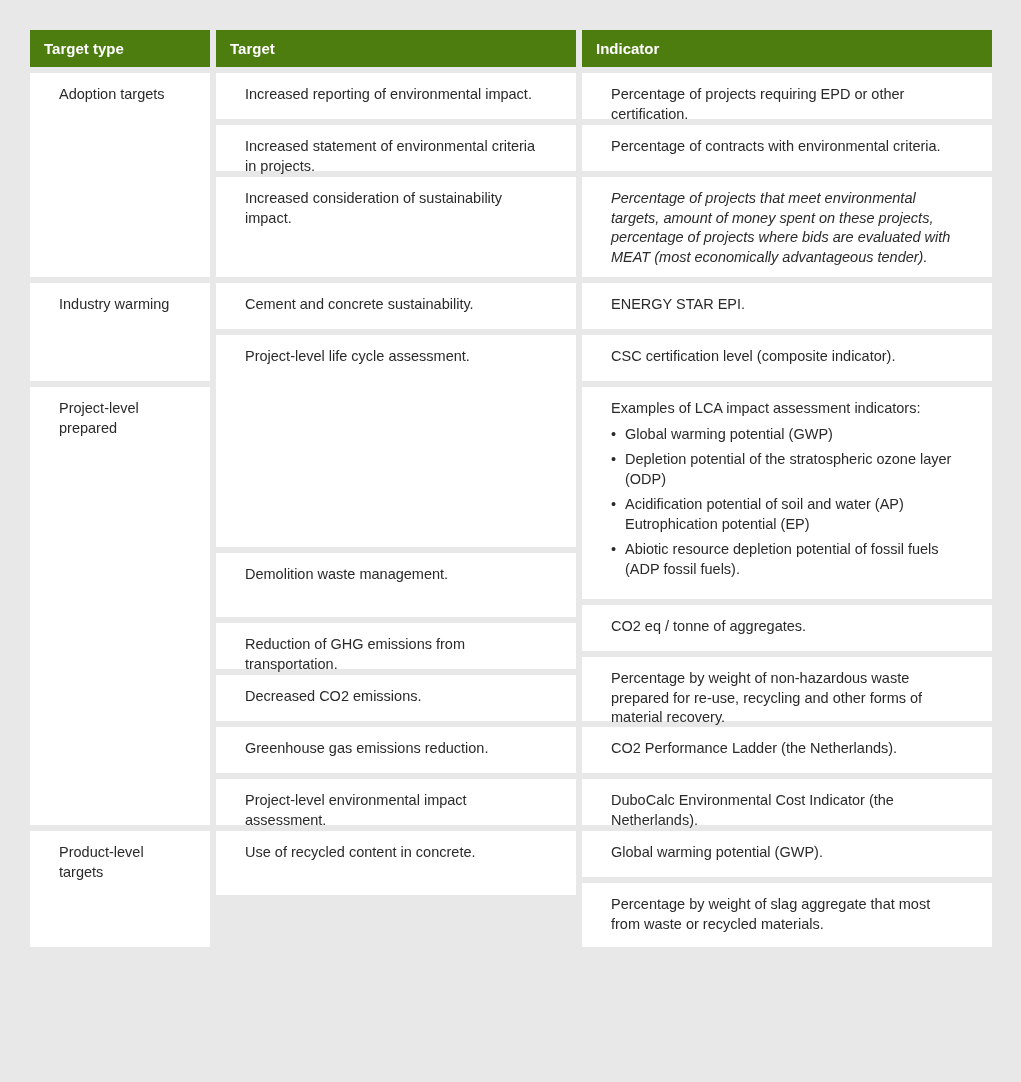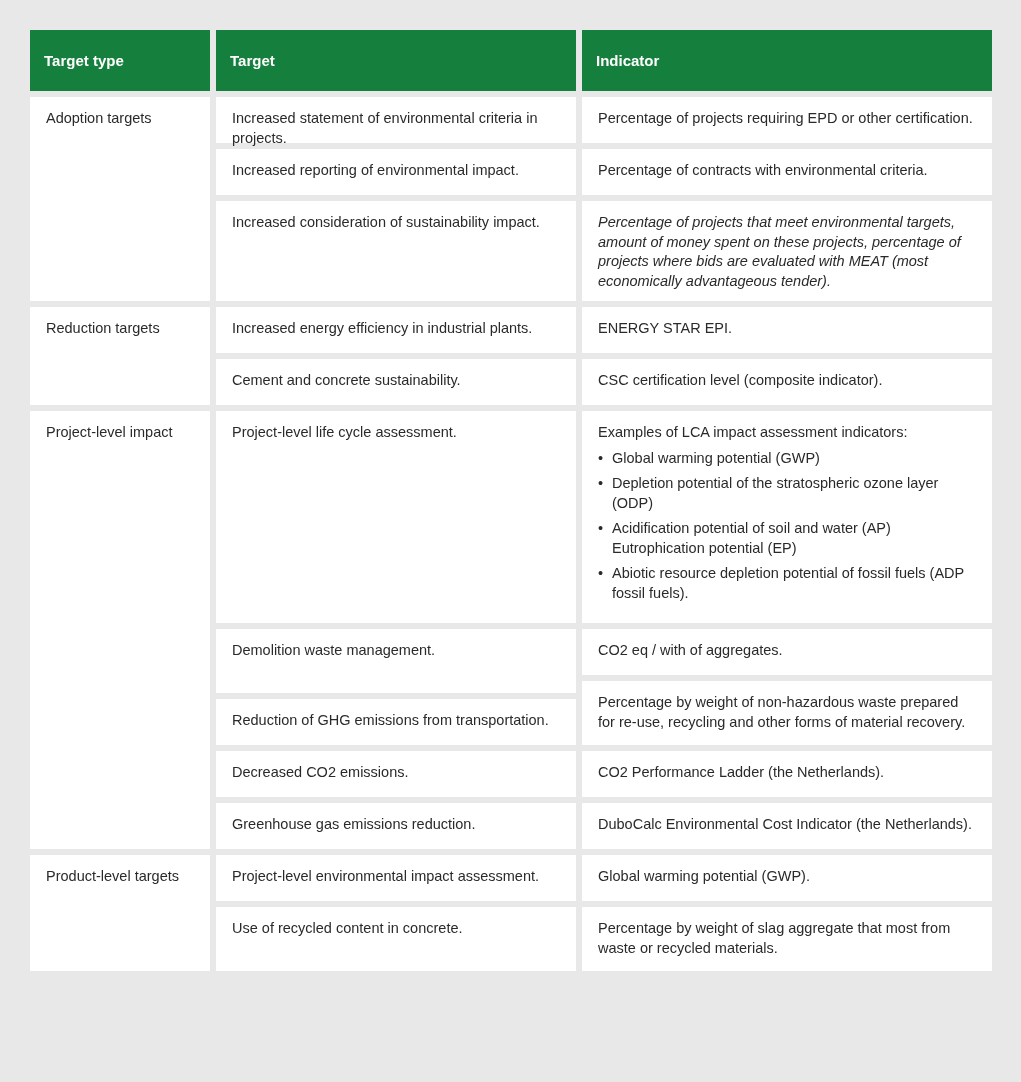--- a/index.html
+++ b/index.html
@@ -20,29 +20,29 @@
     }
     .col {
       display: flex;
       flex-direction: column;
       gap: 6px;
     }
     .col-type { width: 180px; flex-shrink: 0; }
     .col-target { width: 360px; flex-shrink: 0; }
     .col-indicator { width: 410px; flex-shrink: 0; }
     .header {
-      background: #15803d;
+      background: #4d7c0f;
       color: #fff;
       font-weight: 700;
-      padding: 22px 14px;
+      padding: 10px 14px;
       font-size: 15px;
     }
     .cell {
       background: #fff;
-      padding: 12px 16px;
+      padding: 12px 29px;
       font-size: 14.5px;
       line-height: 1.35;
     }
     .cell ul {
       list-style: none;
       padding-left: 0;
       margin-top: 6px;
     }
     .cell ul li {
       position: relative;
@@ -60,32 +60,31 @@
     }
   </style>
 </head>
 <body>
 
 <div class="table-container">
 
   <div class="col col-type">
     <div class="header">Target type</div>
     <div class="cell" id="type-0" style="height: 204px;">Adoption targets</div>
-    <div class="cell" id="type-1" style="height: 98px;">Reduction targets</div>
-    <div class="cell" id="type-2" style="height: 438px;">Project-level impact</div>
+    <div class="cell" id="type-1" style="height: 98px;">Industry warming</div>
+    <div class="cell" id="type-2" style="height: 438px;">Project-level prepared</div>
     <div class="cell" id="type-3" style="height: 116px;">Product-level targets</div>
   </div>
 
   <div class="col col-target">
     <div class="header">Target</div>
     <div id="targets-body" style="display: flex; flex-direction: column; gap: 6px;">
+        <div class="cell" style="height: 46px;">Increased reporting of environmental impact.</div>
         <div class="cell" style="height: 46px;">Increased statement of environmental criteria in projects.</div>
-        <div class="cell" style="height: 46px;">Increased reporting of environmental impact.</div>
         <div class="cell" style="height: 100px;">Increased consideration of sustainability impact.</div>
-        <div class="cell" style="height: 46px;">Increased energy efficiency in industrial plants.</div>
         <div class="cell" style="height: 46px;">Cement and concrete sustainability.</div>
         <div class="cell" style="height: 212px;">Project-level life cycle assessment.</div>
         <div class="cell" style="height: 64px;">Demolition waste management.</div>
         <div class="cell" style="height: 46px;">Reduction of GHG emissions from transportation.</div>
         <div class="cell" style="height: 46px;">Decreased CO2 emissions.</div>
         <div class="cell" style="height: 46px;">Greenhouse gas emissions reduction.</div>
         <div class="cell" style="height: 46px;">Project-level environmental impact assessment.</div>
         <div class="cell" style="height: 64px;">Use of recycled content in concrete.</div>
       </div>
   </div>
@@ -100,21 +99,21 @@
         <div class="cell" style="height: 46px;">CSC certification level (composite indicator).</div>
         <div class="cell" style="height: 212px;">
           <div class="intro">Examples of LCA impact assessment indicators:</div>
           <ul>
             <li>Global warming potential (GWP)</li>
             <li>Depletion potential of the stratospheric ozone layer (ODP)</li>
             <li>Acidification potential of soil and water (AP) Eutrophication potential (EP)</li>
             <li>Abiotic resource depletion potential of fossil fuels (ADP fossil fuels).</li>
           </ul>
         </div>
-        <div class="cell" style="height: 46px;">CO2 eq / with of aggregates.</div>
+        <div class="cell" style="height: 46px;">CO2 eq / tonne of aggregates.</div>
         <div class="cell" style="height: 64px;">Percentage by weight of non-hazardous waste prepared for re-use, recycling and other forms of material recovery.</div>
         <div class="cell" style="height: 46px;">CO2 Performance Ladder (the Netherlands).</div>
         <div class="cell" style="height: 46px;">DuboCalc Environmental Cost Indicator (the Netherlands).</div>
         <div class="cell" style="height: 46px;">Global warming potential (GWP).</div>
         <div class="cell" style="height: 64px;">Percentage by weight of slag aggregate that most from waste or recycled materials.</div>
       </div>
   </div>
 
 </div>
 

